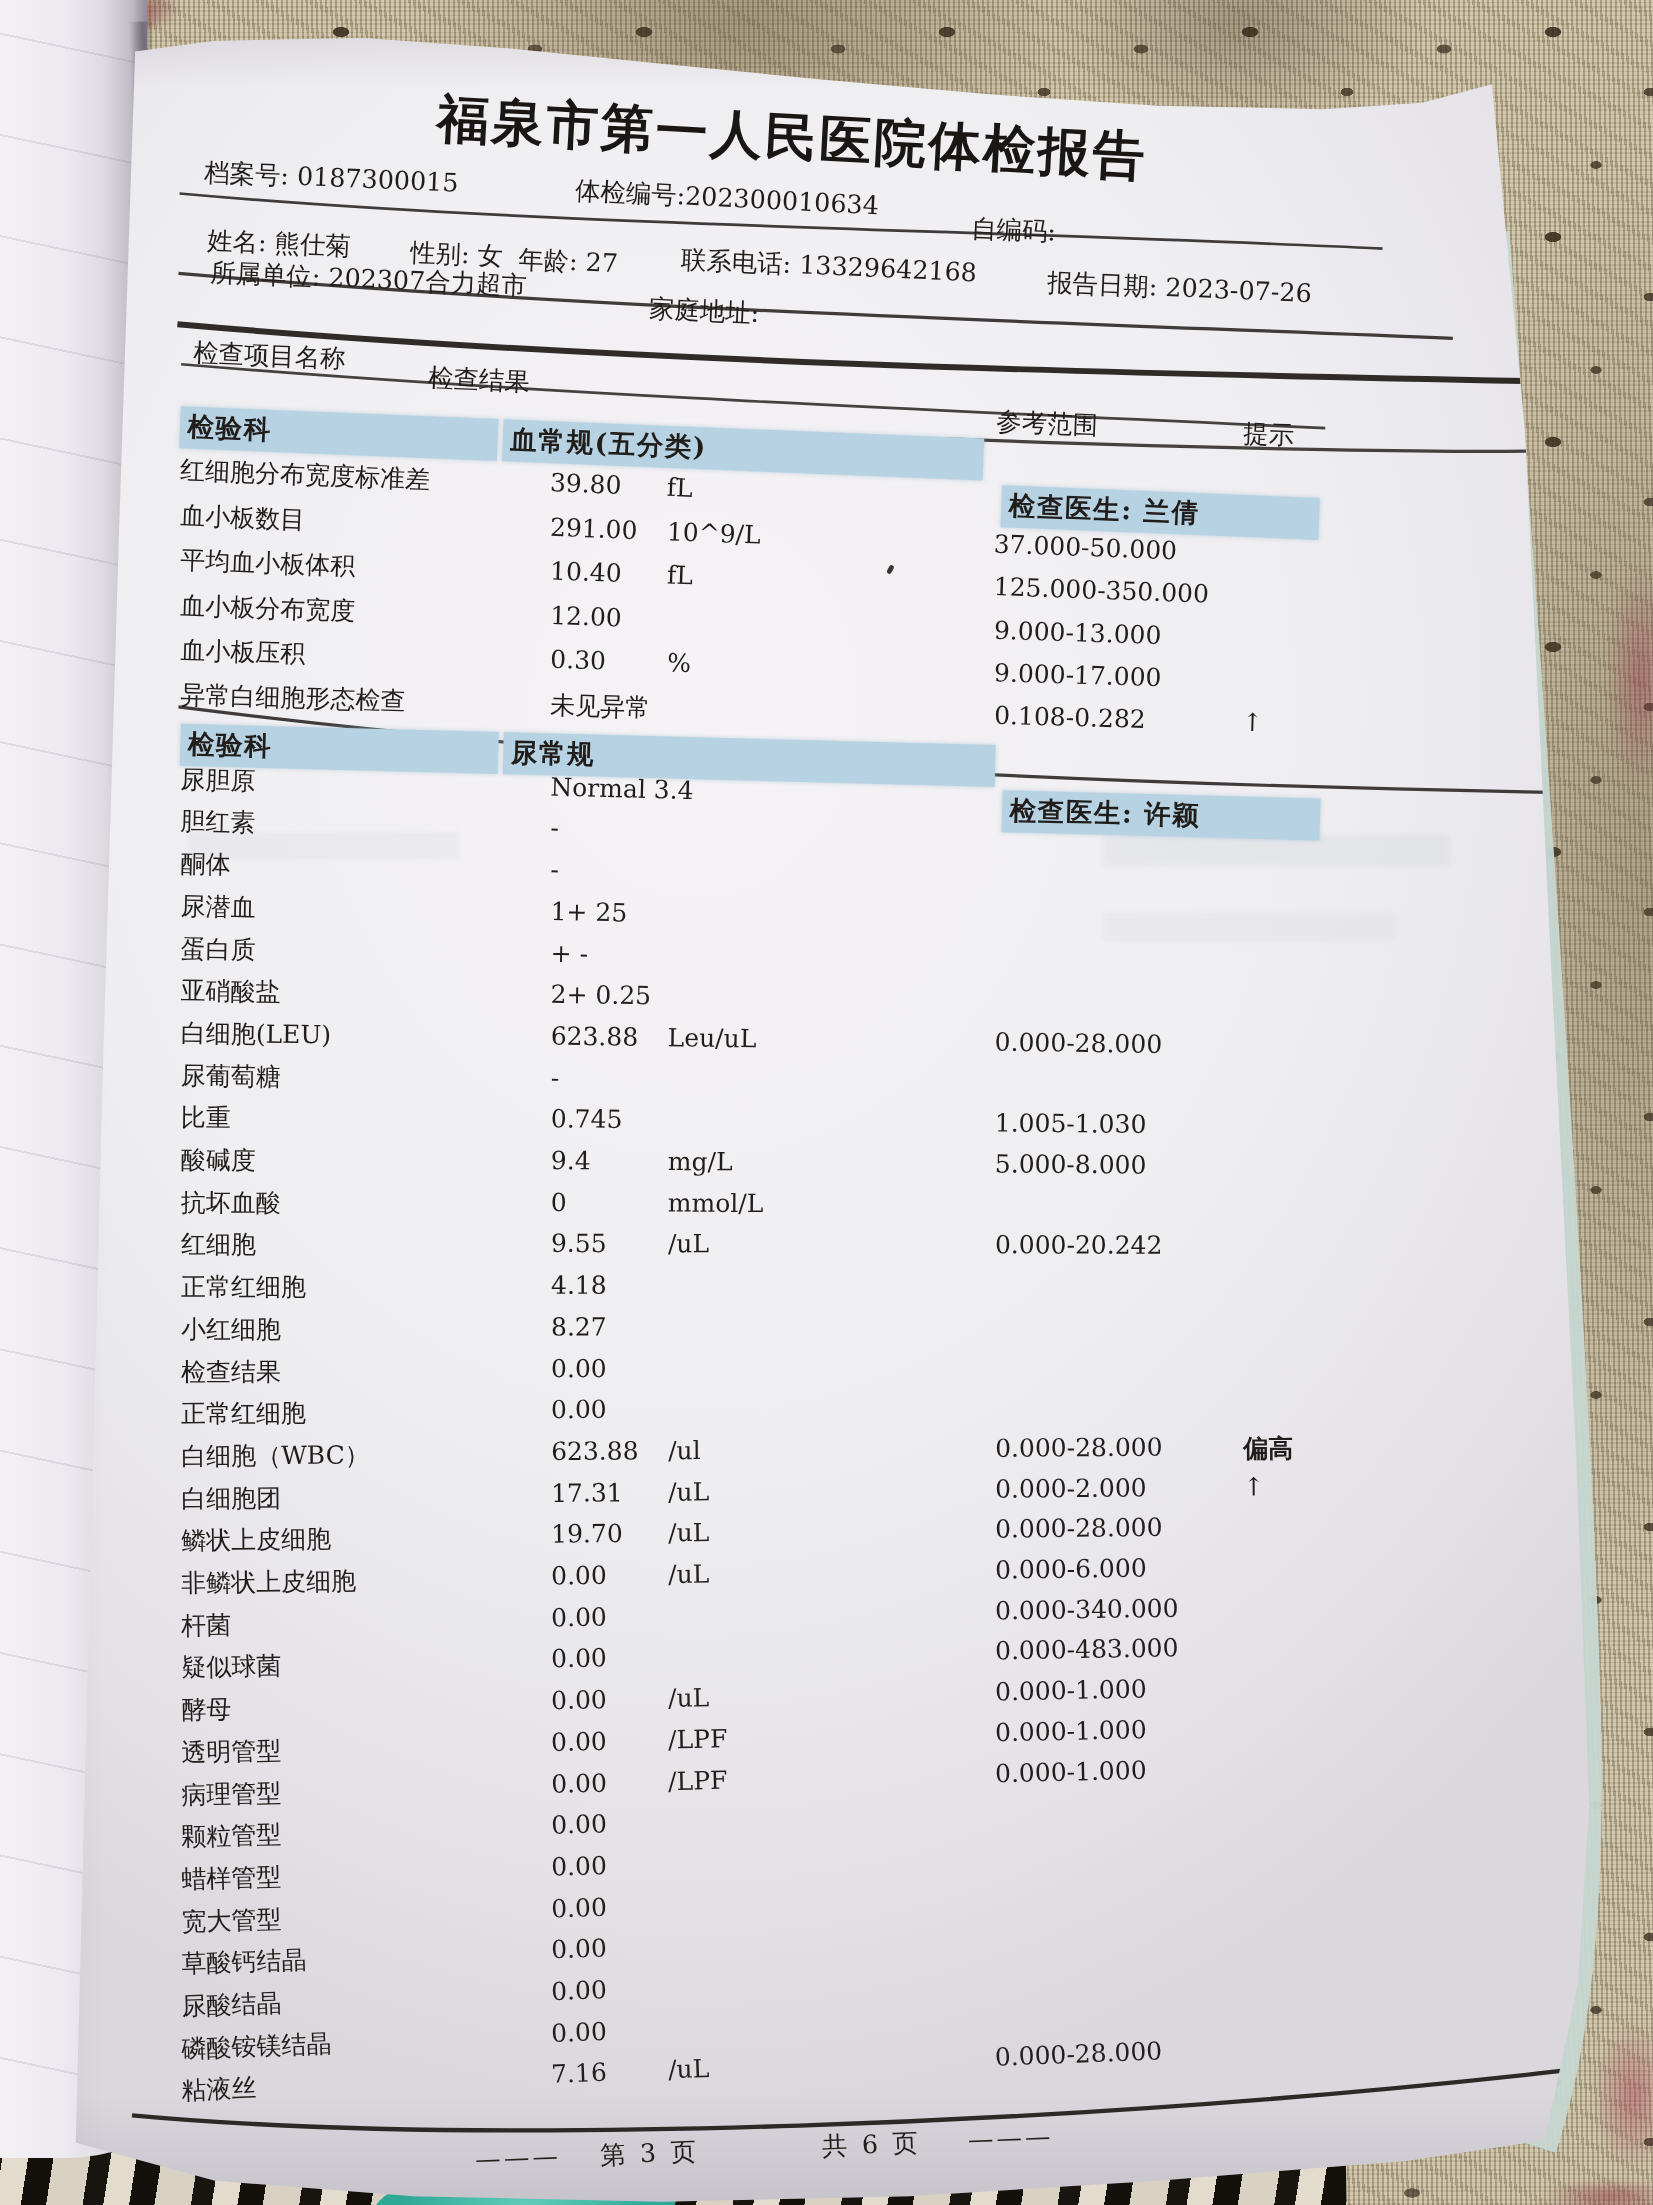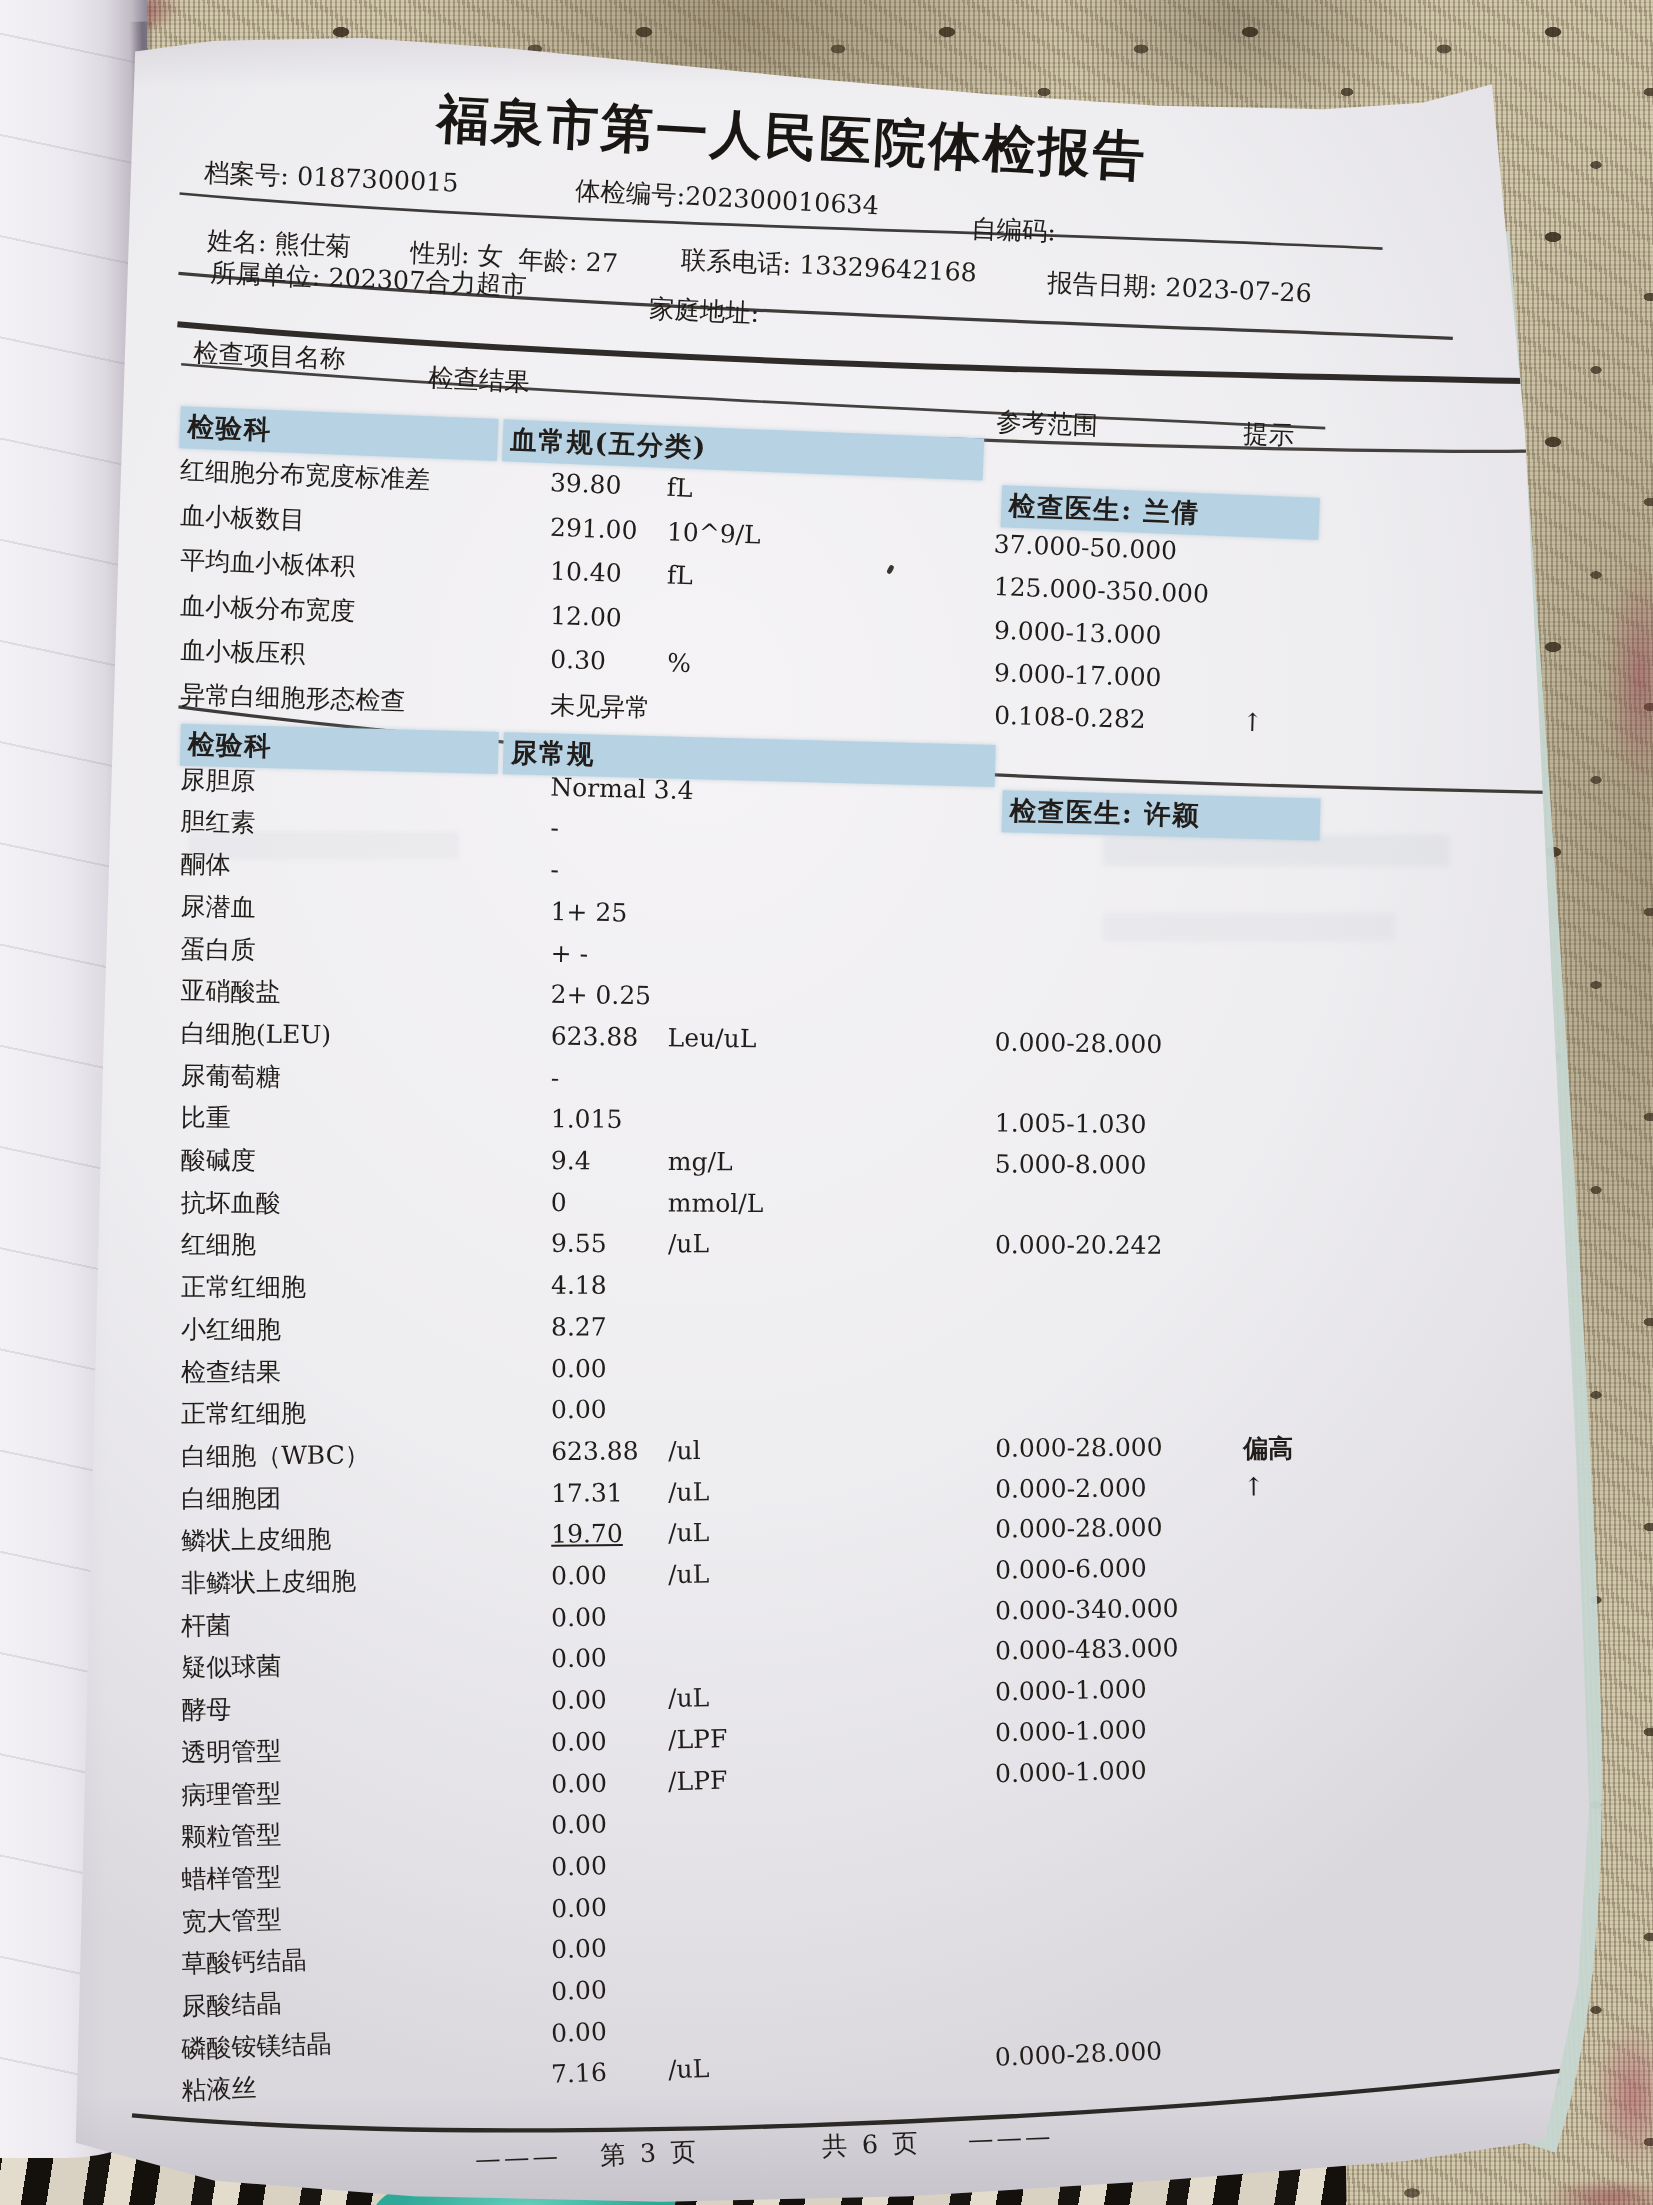--- a/index.html
+++ b/index.html
@@ -218,21 +218,21 @@
         </div>
         <div class="lab-row" style="top: 1057px; transform: rotate(0.664516deg);">
           <span class="cell " style="left: 181px;">尿葡萄糖</span>
           <span class="cell " style="left: 551px;">-</span>
           <span class="cell " style="left: 668px;"></span>
           <span class="cell " style="left: 995px;"></span>
           <span class="cell " style="left: 1243px;"></span>
         </div>
         <div class="lab-row" style="top: 1099px; transform: rotate(0.545161deg);">
           <span class="cell " style="left: 181px;">比重</span>
-          <span class="cell " style="left: 551px;">1.015</span>
+          <span class="cell " style="left: 551px;">0.745</span>
           <span class="cell " style="left: 668px;"></span>
           <span class="cell " style="left: 995px;">1.005-1.030</span>
           <span class="cell " style="left: 1243px;"></span>
         </div>
         <div class="lab-row" style="top: 1142px; transform: rotate(0.425806deg);">
           <span class="cell " style="left: 181px;">酸碱度</span>
           <span class="cell " style="left: 551px;">9.4</span>
           <span class="cell " style="left: 668px;">mg/L</span>
           <span class="cell " style="left: 995px;">5.000-8.000</span>
           <span class="cell " style="left: 1243px;"></span>
@@ -288,21 +288,21 @@
         </div>
         <div class="lab-row" style="top: 1484px; transform: rotate(-0.529032deg);">
           <span class="cell " style="left: 181px;">白细胞团</span>
           <span class="cell " style="left: 551px;">17.31</span>
           <span class="cell " style="left: 668px;">/uL</span>
           <span class="cell " style="left: 995px;">0.000-2.000</span>
           <span class="cell " style="left: 1243px;">↑</span>
         </div>
         <div class="lab-row" style="top: 1526px; transform: rotate(-0.648387deg);">
           <span class="cell " style="left: 181px;">鳞状上皮细胞</span>
-          <span class="cell " style="left: 551px; text-decoration: underline;">19.70</span>
+          <span class="cell " style="left: 551px;">19.70</span>
           <span class="cell " style="left: 668px;">/uL</span>
           <span class="cell " style="left: 995px;">0.000-28.000</span>
           <span class="cell " style="left: 1243px;"></span>
         </div>
         <div class="lab-row" style="top: 1569px; transform: rotate(-0.767742deg);">
           <span class="cell " style="left: 181px;">非鳞状上皮细胞</span>
           <span class="cell " style="left: 551px;">0.00</span>
           <span class="cell " style="left: 668px;">/uL</span>
           <span class="cell " style="left: 995px;">0.000-6.000</span>
           <span class="cell " style="left: 1243px;"></span>

